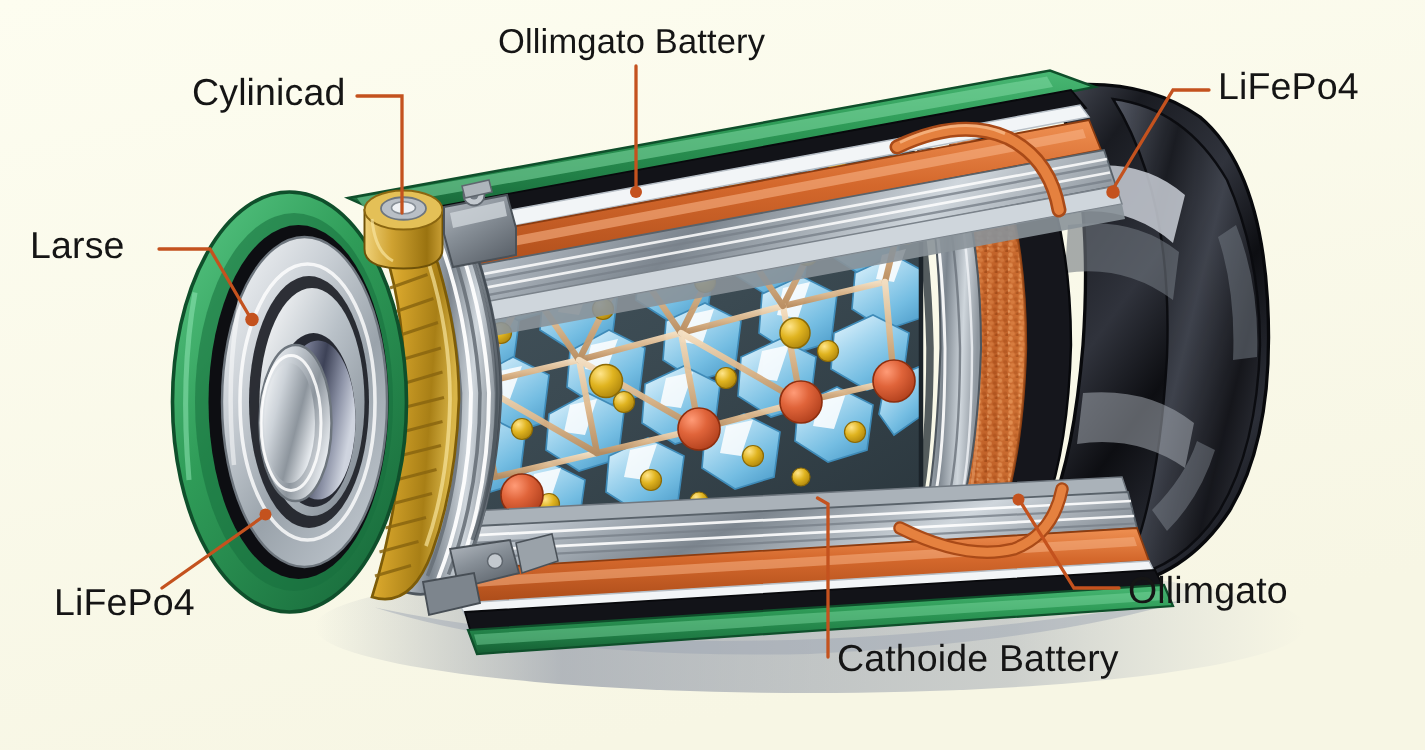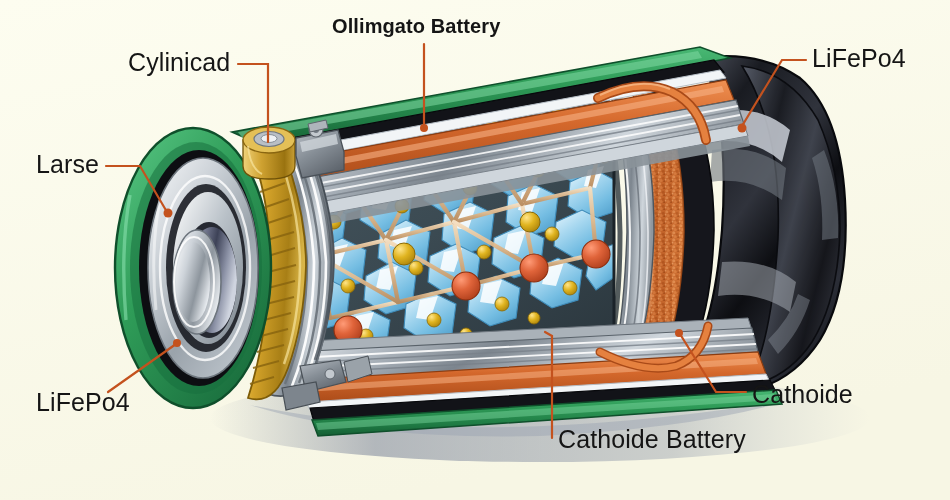--- a/index.html
+++ b/index.html
@@ -25,22 +25,21 @@
     position: absolute;
     color: #151515;
     font-family: "Liberation Sans", sans-serif;
     font-size: 25px;
     font-weight: 400;
     letter-spacing: 0.1px;
     white-space: nowrap;
     line-height: 1;
   }
   .label-title {
-    font-size: 20px;
-    font-weight: bold;
+    font-size: 23px;
   }
 </style>
 </head>
 <body>
 
 <div id="scene">
 
   <svg id="illustration" viewBox="0 0 950 500">
     <defs>
       <linearGradient id="gBg" x1="0" y1="0" x2="0.4" y2="1">
@@ -533,18 +532,18 @@
       <path d="M552,438 L552,336 L545,332"></path>
 
       <path d="M746,392 L716,392 L680,334"></path>
       <circle cx="679" cy="333" r="4" fill="#c4521e" stroke="none"></circle>
     </g>
   </svg>
 
   <div class="label-text label-title" style="left:332px; top:16px;">Ollimgato Battery</div>
   <div class="label-text" style="left:128px; top:50px;">Cylinicad</div>
   <div class="label-text" style="left:812px; top:46px;">LiFePo4</div>
-  <div class="label-text" style="left:36px; top:152px;">Larse</div>
+  <div class="label-text" style="left:20px; top:152px;">Larse</div>
   <div class="label-text" style="left:36px; top:390px;">LiFePo4</div>
   <div class="label-text" style="left:558px; top:427px;">Cathoide Battery</div>
-  <div class="label-text" style="left:752px; top:382px;">Cathoide</div>
+  <div class="label-text" style="left:752px; top:382px;">Ollimgato</div>
 
 </div>
 
 </body></html>

